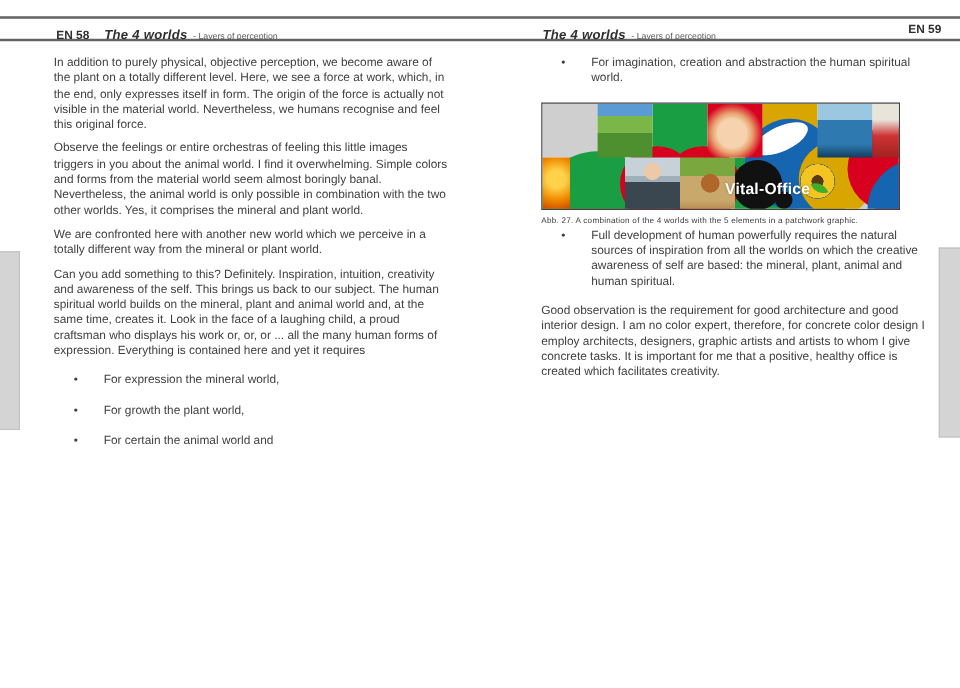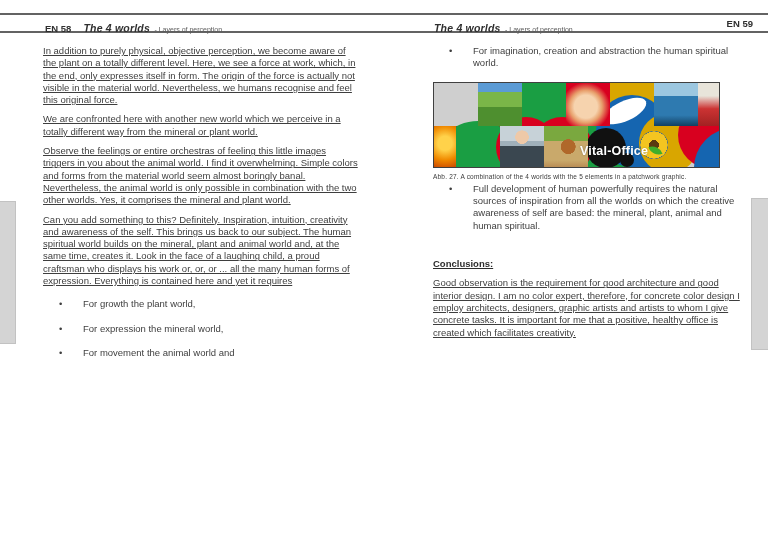--- a/index.html
+++ b/index.html
@@ -18,21 +18,21 @@
 
   
   .tab { position:absolute; background:#d4d4d4; border:1px solid #c2c2c2; }
   .tab.left  { left:0;  top:201px; width:16px; height:143px; border-left:none; }
   .tab.right { left:751px; top:198px; width:17px; height:152px; border-right:none; }
 
   
   .col { position:absolute; width:316px; font-size:9.5px; line-height:12.3px; }
   .col-left  { left:43px;  top:45px; }
   .col-right { left:433px; top:45px; }
-  .col p { margin-bottom:7px;text-decoration:underline; }
+  .col p { margin-bottom:7px; }
   .emph { font-weight:bold; color:#2e2e2e; }
   .blt { position:relative; padding-left:40px; margin-bottom:12px; }
   .blt::before { content:"•"; position:absolute; left:16px; top:0; color:#3e3e3e; }
   .question { margin-top:16px !important; margin-bottom:11px !important; }
   .concl-head { font-weight:bold; color:#2e2e2e; margin-top:26px; margin-bottom:7px; }
 
   
   .figure-wrap { margin-top:12px; margin-bottom:0; }
   .collage { position:relative; width:287px; height:86px; border:1px solid #404040;
              overflow:hidden; background:#fff; }
@@ -85,26 +85,26 @@
     <div class="hdr-group" style="right:15px;">
       <span class="hdr-page">EN 59</span>
     </div>
   </div>
 
   <div class="tab left"></div>
   <div class="tab right"></div>
 
   <div class="col col-left">
     <p>In addition to purely physical, objective perception, we become aware of the plant on a totally different level. Here, we see a force at work, which, in the end, only expresses itself in form. The origin of the force is actually not visible in the material world. Nevertheless, we humans recognise and feel this original force.</p>
+    <p>Observe the feelings or entire orchestras of feeling this little images triggers in you about the animal world. I find it overwhelming. Simple colors and forms from the material world seem almost boringly banal. Nevertheless, the animal world is only possible in combination with the two other worlds. Yes, it comprises the mineral and plant world.</p>
     <p>We are confronted here with another new world which we perceive in a totally different way from the mineral or plant world.</p>
-    <p>Observe the feelings or entire orchestras of feeling this little images triggers in you about the animal world. I find it overwhelming. Simple colors and forms from the material world seem almost boringly banal. Nevertheless, the animal world is only possible in combination with the two other worlds. Yes, it comprises the mineral and plant world.</p>
     <p style="margin-bottom:11px;">Can you add something to this? Definitely. Inspiration, intuition, creativity and awareness of the self. This brings us back to our subject. The human spiritual world builds on the mineral, plant and animal world and, at the same time, creates it. Look in the face of a laughing child, a proud craftsman who displays his work or, or, or ... all the many human forms of expression. Everything is contained here and yet it requires</p>
+    <div class="blt">For expression the mineral world,</div>
     <div class="blt">For growth the plant world,</div>
-    <div class="blt">For expression the mineral world,</div>
-    <div class="blt">For movement the animal world and</div>
+    <div class="blt">For certain the animal world and</div>
   </div>
 
   <div class="col col-right">
     <div class="blt" style="margin-bottom:1px;">For imagination, creation and abstraction the human spiritual world.</div>
 
     <div class="figure-wrap">
       <div class="collage">
 
         <div class="abs c-gray" style="left:0;top:0;width:44px;height:43px;"></div>
         <div class="abs c-green" style="left:88px;top:0;width:44px;height:43px;"></div>
@@ -138,17 +138,16 @@
         <div class="brand">
           <span>Vital-Office</span>
           <span class="leaf"></span>
         </div>
       </div>
       <div class="caption">Abb. 27.  A combination of the 4 worlds with the 5 elements in a patchwork graphic.</div>
     </div>
 
     <div class="blt" style="margin-bottom:11px;">Full development of human powerfully requires the natural sources of inspiration from all the worlds on which the creative awareness of self are based: the mineral, plant, animal and human spiritual.</div>
 
-    <p class="concl-head">Conclusions:</p>
     <p>Good observation is the requirement for good architecture and good interior design. I am no color expert, therefore, for concrete color design I employ architects, designers, graphic artists and artists to whom I give concrete tasks. It is important for me that a positive, healthy office is created which facilitates creativity.</p>
   </div>
 
 </div>
 
 </body></html>

